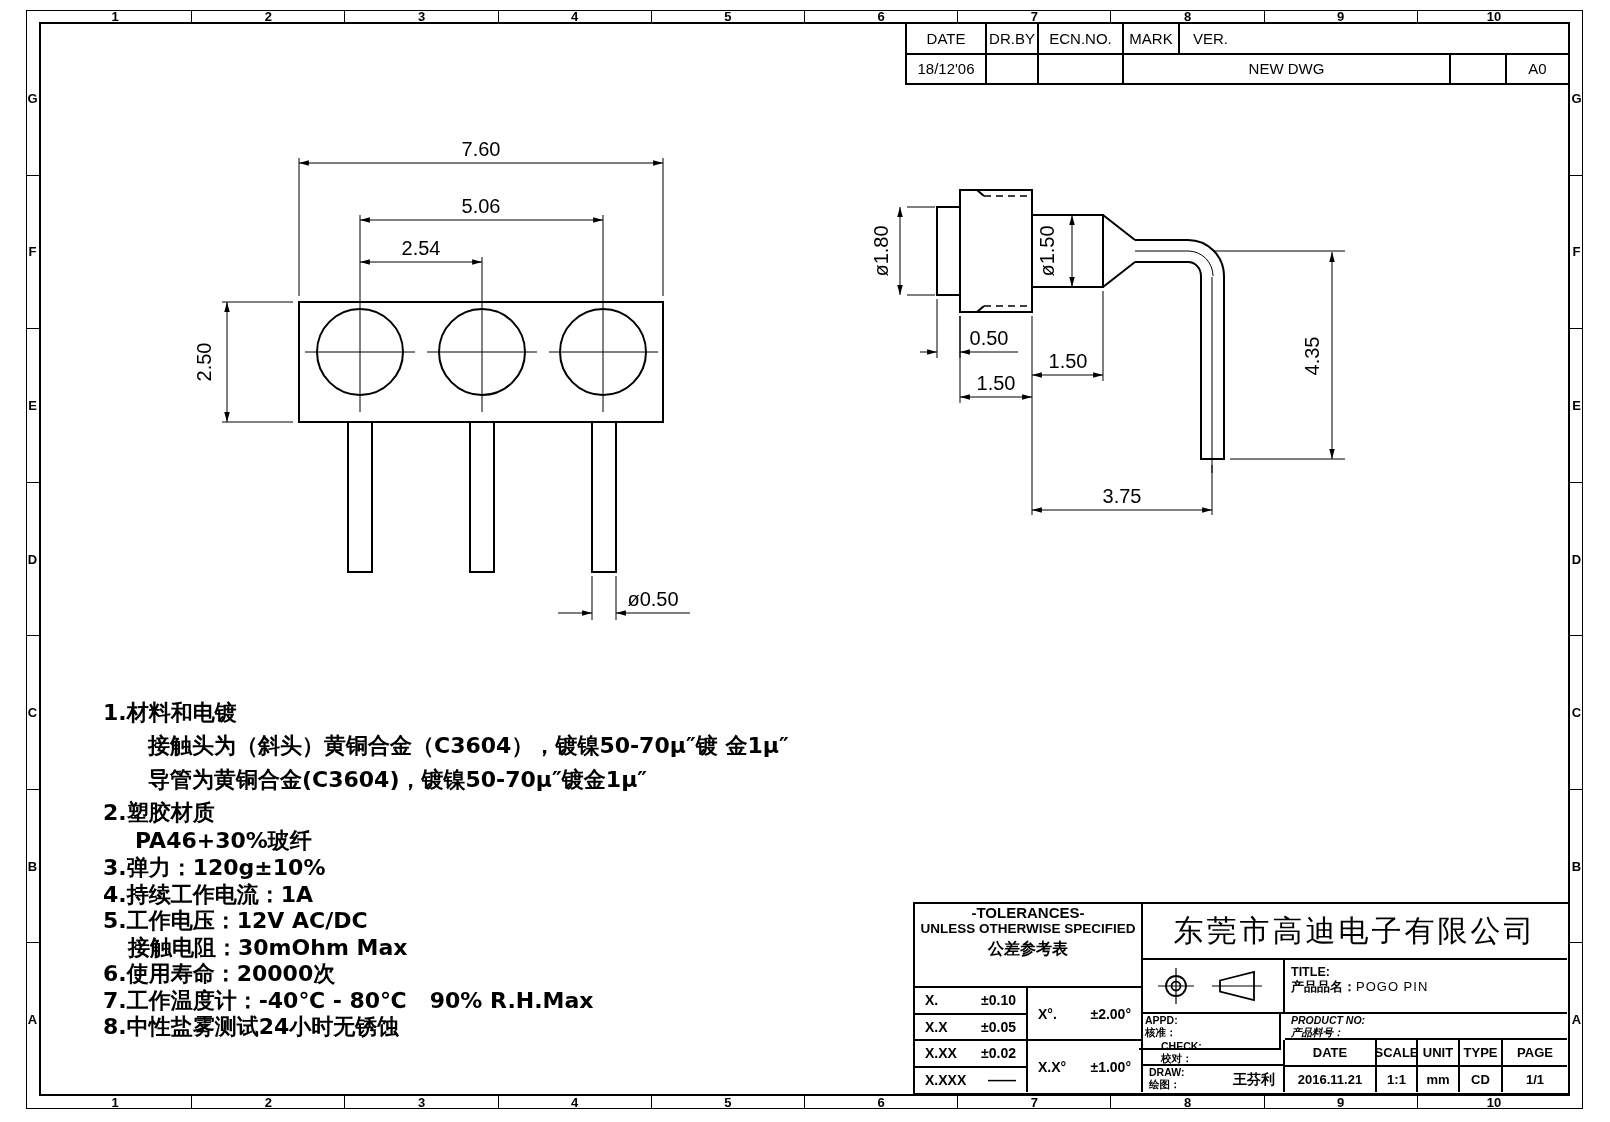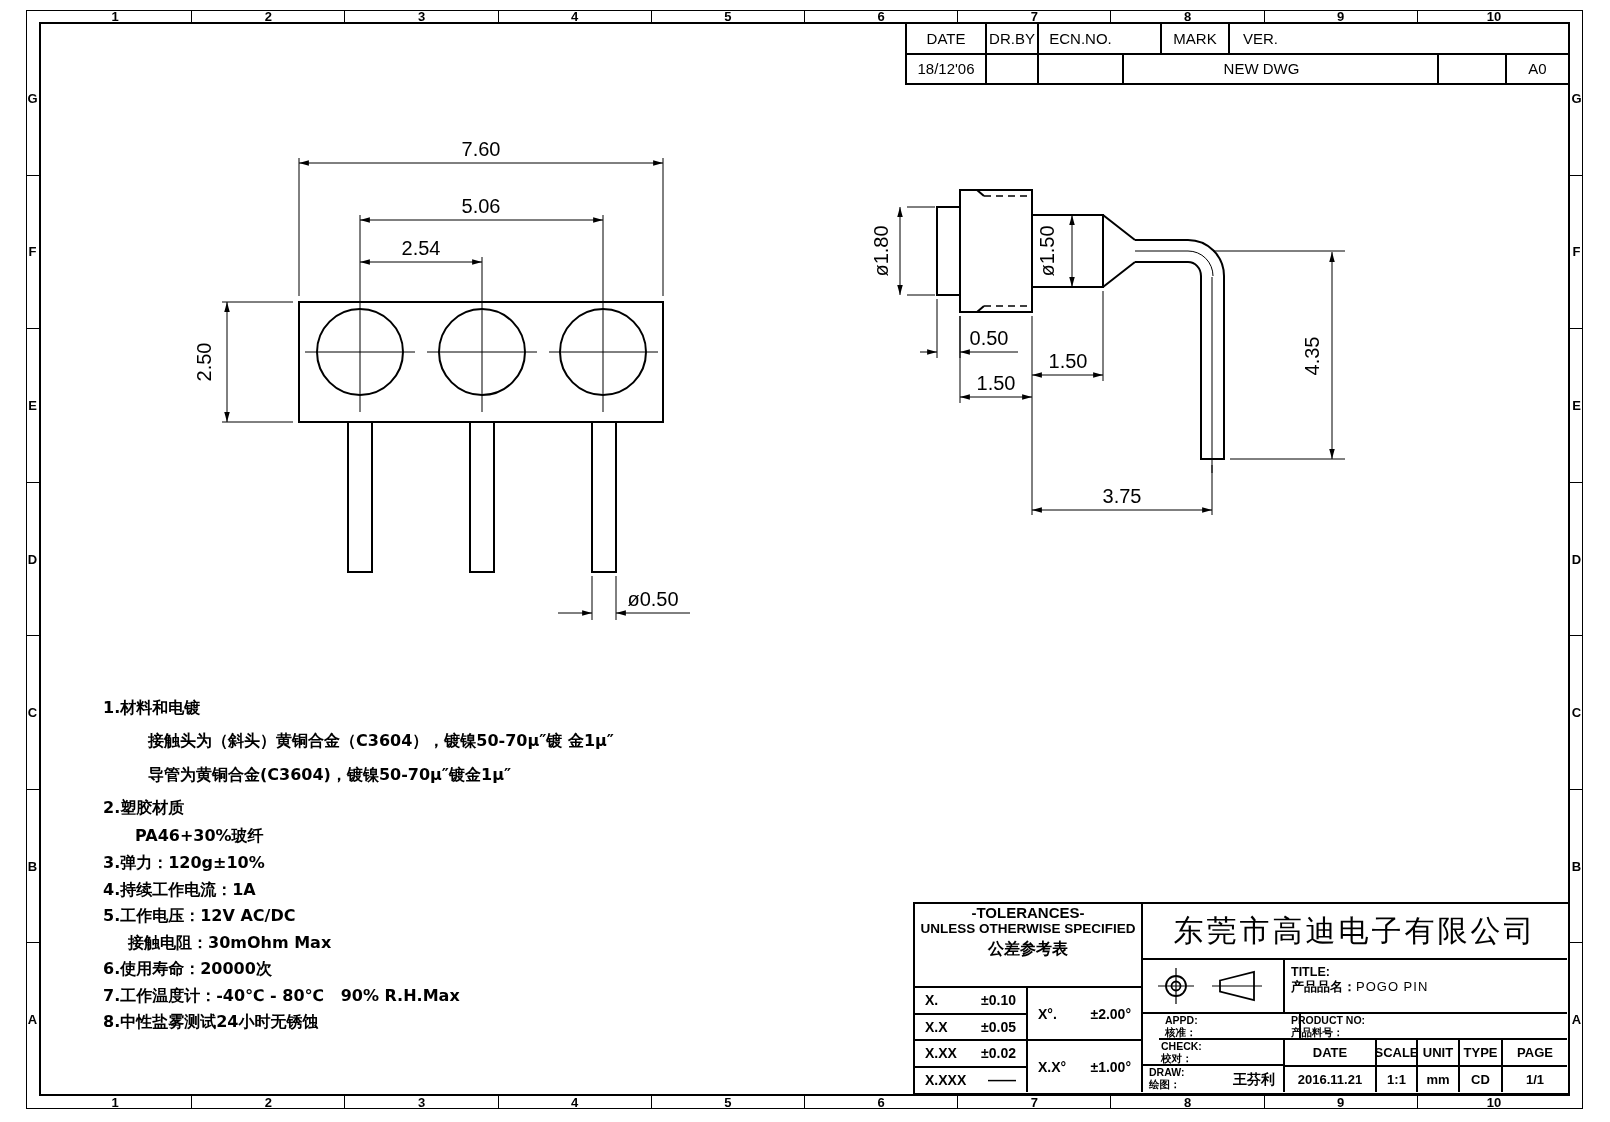--- a/index.html
+++ b/index.html
@@ -19,46 +19,46 @@
   .strip-v { top:22px; width:13px; height:1074px; flex-direction:column; }
   .strip-v .cell { border-bottom:1px solid #000; }
   .strip-v .cell:last-child { border-bottom:none; }
 
   
   .rev-table { position:absolute; left:905px; top:22px; width:665px; height:63px; border:2px solid #000; display:flex; flex-direction:column; font-size:15px; }
   .rev-row { display:flex; flex:1; }
   .rev-row.hdr { border-bottom:2px solid #000; }
   .rev-cell { display:flex; align-items:center; justify-content:center; border-left:2px solid #000; overflow:hidden; }
   .rev-cell:first-child { border-left:none; }
-  .rc-date{width:78px;} .rc-drby{width:52px;} .rc-ecn{width:85px;} .rc-desc{flex:1;} .rc-mark{width:68px;margin-left:38px;} .rc-ver{width:63px;}
-
-  
-  .note-line { position:absolute; font-family:"DejaVu Sans", sans-serif; font-weight:bold; font-size:16px; white-space:pre; }
+  .rc-date{width:78px;} .rc-drby{width:52px;} .rc-ecn{width:85px;} .rc-desc{flex:1;} .rc-mark{width:56px;} .rc-ver{width:63px;}
+
+  
+  .note-line { position:absolute; font-family:"DejaVu Sans", sans-serif; font-weight:bold; font-size:22px; white-space:pre; }
 
   
   .title-block { position:absolute; left:913px; top:902px; width:657px; height:193px; border:2.5px solid #000; }
   .tb-abs { position:absolute; overflow:hidden; }
   .tol-box { left:0; top:0; width:228px; height:188px; border-right:2px solid #000; display:flex; flex-direction:column; }
   .tol-header { height:84px; border-bottom:2px solid #000; display:flex; flex-direction:column; align-items:center; justify-content:flex-start; text-align:center; }
   .tol-t1 { font-weight:bold; font-size:15px; }
   .tol-t2 { font-weight:bold; font-size:13.5px; }
   .tol-t3 { font-weight:bold; font-size:16px; margin-top:3px; }
   .tol-body { flex:1; display:flex; }
   .tol-col { width:114px; display:flex; flex-direction:column; }
   .tol-col.left { border-right:2px solid #000; }
   .tol-row { flex:1; display:flex; align-items:center; justify-content:space-between; padding:0 10px; font-weight:bold; font-size:14px; border-bottom:2px solid #000; }
   .tol-col .tol-row:last-child { border-bottom:none; }
   .company-cell { left:228px; top:0; width:424px; height:56px; border-bottom:2px solid #000; display:flex; align-items:center; justify-content:center; font-size:30px; letter-spacing:3px; }
   .proj-cell { left:228px; top:56px; width:142px; height:54px; border-right:2px solid #000; border-bottom:2px solid #000; display:flex; align-items:center; justify-content:center; }
   .title-cell { left:370px; top:56px; width:282px; height:54px; border-bottom:2px solid #000; padding:5px 6px; }
   .lbl-en { font-weight:bold; font-size:12.5px; line-height:14px; }
   .lbl-cn { font-weight:bold; font-size:13px; line-height:15px; }
   .val-inline { font-size:13px; font-weight:normal; letter-spacing:1px; }
-  .appd-cell { left:244px; top:110px; width:142px; height:26px; border-right:2px solid #000; border-bottom:2px solid #000; padding:0 6px; }
-  .prodno-cell { left:370px; top:110px; width:282px; height:26px; border-bottom:2px solid #000; padding:0 6px; }
+  .appd-cell { left:224px; top:110px; width:142px; height:36px; border-right:2px solid #000; border-bottom:2px solid #000; padding:0 6px; }
+  .prodno-cell { left:370px; top:110px; width:282px; height:26px; border-bottom:2px solid #000; padding:0 6px;font-style:italic; }
   .check-cell { left:228px; top:136px; width:142px; height:26px; border-right:2px solid #000; border-bottom:2px solid #000; padding:0 18px; }
   .draw-cell { left:228px; top:162px; width:142px; height:26px; border-right:2px solid #000; padding:0 6px; }
   .mini { font-size:10.5px; line-height:12px; font-weight:bold; }
   .draw-name { position:absolute; right:8px; top:5px; font-size:14px; font-weight:bold; }
   .dt-table { left:370px; top:136px; width:282px; height:52px; display:flex; flex-direction:column; }
   .dt-row { display:flex; flex:1; }
   .dt-row.hdr { border-bottom:2px solid #000; font-weight:bold; font-size:13px; }
   .dt-row.val { font-size:13px; font-weight:bold; }
   .dt-cell { display:flex; align-items:center; justify-content:center; border-left:2px solid #000; }
   .dt-cell:first-child { border-left:none; }

